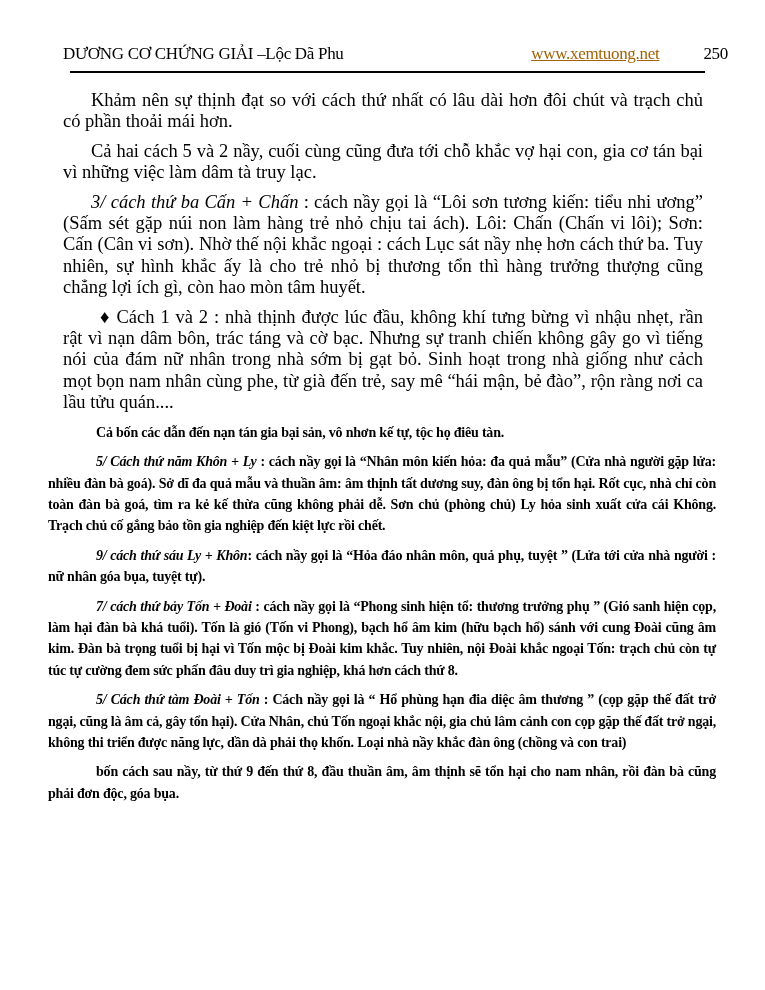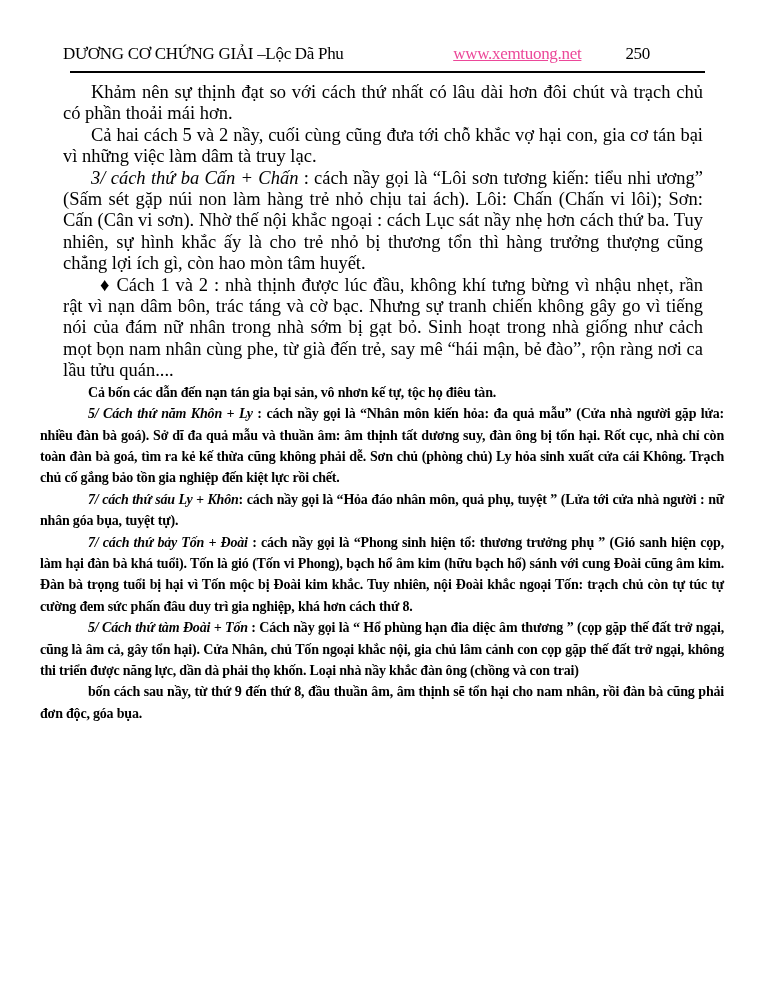--- a/index.html
+++ b/index.html
@@ -11,70 +11,70 @@
     background: #ffffff;
     color: #000000;
     font-family: "Liberation Serif", "DejaVu Serif", serif;
     overflow: hidden;
     box-sizing: border-box;
     padding-top: 44px;
   }
   .header {
     display: flex;
     align-items: baseline;
-    padding: 0 115px 0 63px;
+    padding: 0 37px 0 63px;
     font-size: 17px;
     letter-spacing: -0.3px;
     white-space: nowrap;
   }
   .header-title { flex: 1 1 auto; }
   .header-link { text-decoration: underline; margin-right: 44px; }
   .header-page { }
   .rule {
     height: 0;
     border: none;
     border-top: 2px solid #000000;
     margin: 7px 60px 0 70px;
   }
   .doc {
     padding: 9px 41px 0 40px;
     font-size: 18.5px;
     line-height: 21.4px;
   }
   p.para {
-    margin: 0;
+    margin: 8px;
     text-align: justify;
     text-indent: 28px;
   }
   p.sec-a { margin-left: 23px; margin-right: 21px; }
   p.bullet { text-indent: 37px; }
   p.b {
     font-weight: bold;
     font-size: 14px;
     line-height: 21.4px;
     letter-spacing: -0.2px;
     text-indent: 48px;
   }
   .lead-i { font-style: italic; }
 </style>
 </head>
 <body>
 
 <div class="page">
   <div class="header">
     <span class="header-title">DƯƠNG CƠ CHỨNG GIẢI –Lộc Dã Phu</span>
-    <a class="header-link" href="#" style="color: #ec4899;">www.xemtuong.net</a>
+    <a class="header-link" href="#" style="color: #a16207;">www.xemtuong.net</a>
     <span class="header-page">250</span>
   </div>
   <hr class="rule">
   <div class="doc">
       <p class="para sec-a"><span>Khảm nên sự thịnh đạt so với cách thứ nhất có lâu dài hơn đôi chút và trạch chủ có phần thoải mái hơn.</span></p>
       <p class="para sec-a"><span>Cả hai cách 5 và 2 nầy, cuối cùng cũng đưa tới chỗ khắc vợ hại con, gia cơ tán bại vì những việc làm dâm tà truy lạc.</span></p>
       <p class="para sec-a"><span class="lead-i">3/ cách thứ ba Cấn + Chấn</span><span> : cách nầy gọi là “Lôi sơn tương kiến: tiểu nhi ương” (Sấm sét gặp núi non làm hàng trẻ nhỏ chịu tai ách). Lôi: Chấn (Chấn vi lôi); Sơn: Cấn (Cân vi sơn). Nhờ thế nội khắc ngoại : cách Lục sát nầy nhẹ hơn cách thứ ba. Tuy nhiên, sự hình khắc ấy là  cho trẻ nhỏ bị thương tổn thì hàng trưởng thượng cũng chẳng lợi ích gì, còn hao mòn tâm huyết.</span></p>
       <p class="para sec-a bullet"><span>♦ Cách 1 và 2 : nhà thịnh được lúc đầu, không khí tưng bừng vì nhậu nhẹt, rần rật vì nạn dâm bôn, trác táng và cờ bạc. Nhưng sự tranh chiến không gây go vì tiếng nói của đám nữ nhân trong nhà sớm bị gạt bỏ. Sinh hoạt trong nhà giống như cảch mọt bọn nam nhân cùng phe, từ già đến trẻ, say mê “hái mận, bẻ đào”, rộn ràng nơi ca lầu tửu quán....</span></p>
       <p class="para b"><span>Cả bốn các dẫn đến nạn tán gia bại sản, vô nhơn kế tự, tộc họ điêu tàn.</span></p>
       <p class="para b"><span class="lead-i">5/ Cách thứ năm Khôn + Ly</span><span> : cách nầy gọi là “Nhân môn kiến hỏa: đa quả mẫu” (Cửa nhà người gặp lửa: nhiều đàn bà goá). Sở dĩ đa quả mẫu và thuần âm: âm thịnh tất dương suy, đàn ông bị tổn hại. Rốt cục, nhà chỉ còn toàn đàn bà goá, tìm ra kẻ kế thừa cũng không phải dễ. Sơn chủ (phòng chủ) Ly hỏa sinh xuất cửa cái Không. Trạch chủ cố gắng bảo tồn gia nghiệp đến kiệt lực rồi chết.</span></p>
-      <p class="para b"><span class="lead-i">7/ cách thứ sáu Ly + Khôn</span><span>: cách nầy gọi là “Hỏa đáo nhân môn, quả phụ, tuyệt ” (Lửa tới cửa nhà người : nữ nhân góa bụa, tuyệt tự).</span></p>
+      <p class="para b"><span class="lead-i">9/ cách thứ sáu Ly + Khôn</span><span>: cách nầy gọi là “Hỏa đáo nhân môn, quả phụ, tuyệt ” (Lửa tới cửa nhà người : nữ nhân góa bụa, tuyệt tự).</span></p>
       <p class="para b"><span class="lead-i">7/ cách thứ bảy Tốn + Đoài</span><span> : cách nầy gọi là “Phong sinh hiện tổ: thương trưởng phụ ” (Gió sanh hiện cọp, làm hại đàn bà khá tuổi). Tốn là gió (Tốn vi Phong), bạch hổ âm kim (hữu bạch hổ) sánh với cung Đoài cũng âm kim. Đàn bà trọng tuổi bị hại vì Tốn mộc bị Đoài kim khắc. Tuy nhiên, nội Đoài khắc ngoại Tốn: trạch chủ còn tự túc tự cường đem sức phấn đâu duy trì gia nghiệp, khá hơn cách thứ 8.</span></p>
       <p class="para b"><span class="lead-i">5/ Cách thứ tàm Đoài + Tốn</span><span> : Cách nầy gọi là “ Hổ phùng hạn đia diệc âm thương ” (cọp gặp thế đất trở ngại, cũng là âm cả, gây tổn hại). Cửa Nhân, chủ Tốn ngoại khắc nội, gia chủ lâm cảnh con cọp gặp thế đất trở ngại, không thi triển được năng lực, dần dà phải thọ khốn. Loại nhà nầy khắc đàn ông (chồng và con trai)</span></p>
       <p class="para b"><span>bốn cách sau nầy, từ thứ 9 đến thứ 8, đầu thuần âm, âm thịnh sẽ tổn hại cho nam nhân, rồi đàn bà cũng phải đơn độc, góa bụa.</span></p>
     </div>
 </div>
 
 </body></html>

